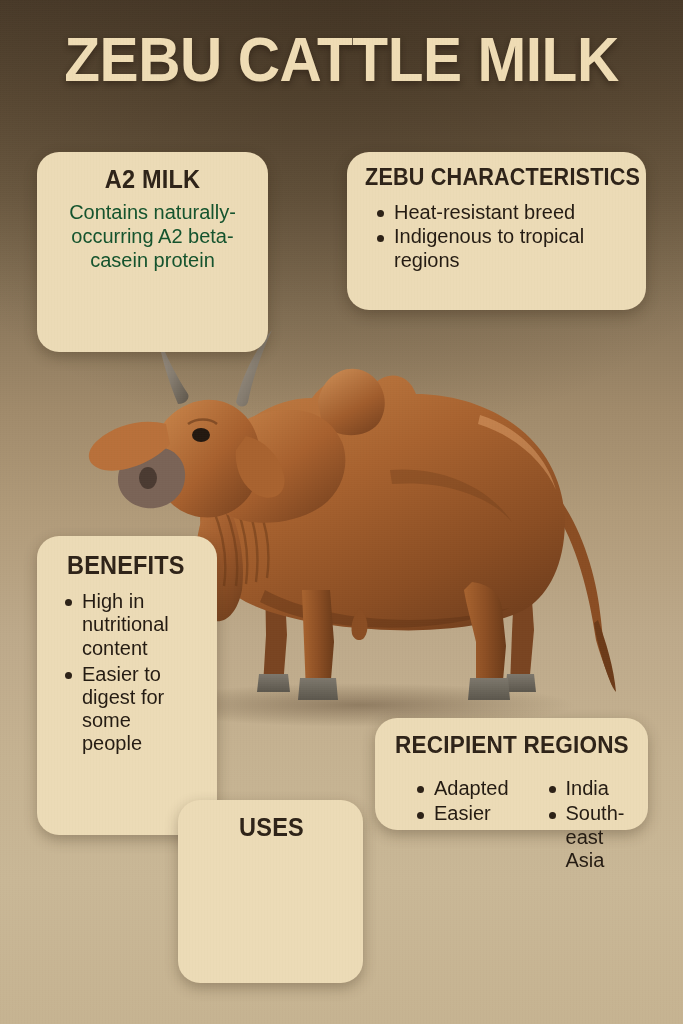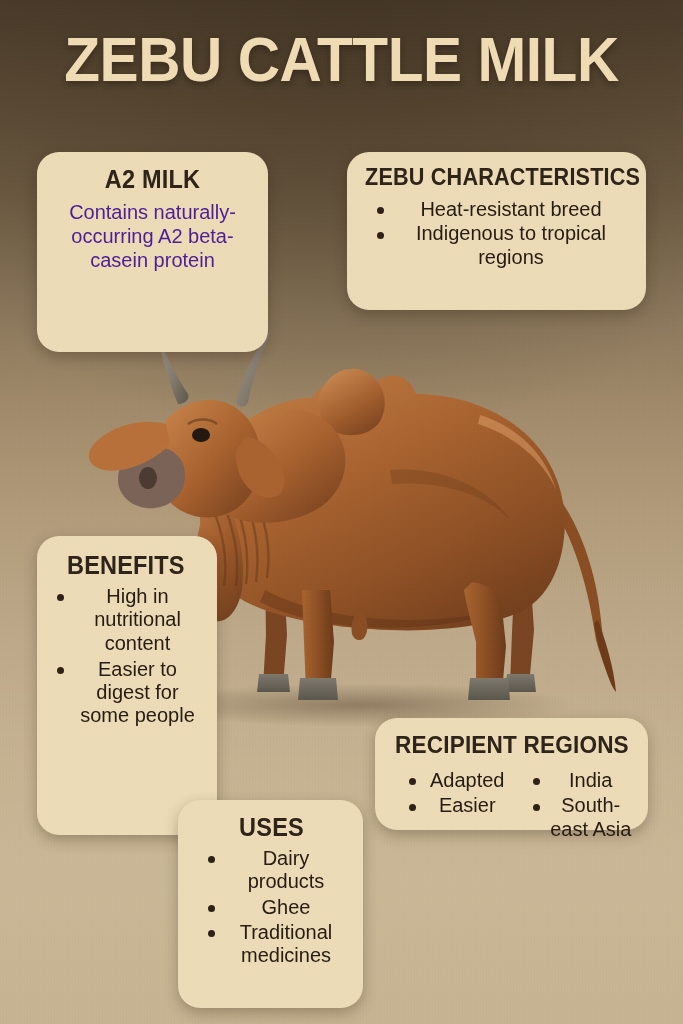--- a/index.html
+++ b/index.html
@@ -61,51 +61,51 @@
     font-weight:bold;
     font-size:25px;
     line-height:1.05;
     letter-spacing:.2px;
     color:#2e2318;
     transform:scaleX(.94);
     transform-origin:center;
     white-space:nowrap;
   }
   .card-title.left{transform-origin:left center;}
-  ul.bul{list-style:none;margin:4px;padding:0;text-align:center;}
+  ul.bul{list-style:none;margin:12px;padding:0;}
   ul.bul li{
     position:relative;
     padding-left:19px;
     font-size:20px;
     line-height:1.16;
     color:#241b12;
     margin-bottom:1px;
   }
   ul.bul li::before{
     content:"";position:absolute;left:2px;top:.46em;
     width:7px;height:7px;border-radius:50%;background:#2c2116;
   }
 
   
   #card-a2{left:37px;top:152px;width:231px;height:200px;padding:14px 16px 0;text-align:center;}
   #card-a2 .card-title{margin-bottom:8px;}
-  #card-a2 .body{font-size:20px;line-height:1.2;color:#4c1d95;}
+  #card-a2 .body{font-size:20px;line-height:1.2;color:#14532d;}
 
   
   #card-zebu{left:347px;top:152px;width:299px;height:158px;padding:13px 14px 0 14px;}
   #card-zebu .card-title{margin:0 0 9px 4px;font-size:23px;}
   #card-zebu ul.bul{margin-left:14px;}
 
   
   #card-benefits{left:37px;top:536px;width:180px;height:299px;padding:16px 12px 12px 14px;}
   #card-benefits .card-title{margin:0 0 7px 16px;}
   #card-benefits ul.bul li{margin-bottom:3px;}
 
   
-  #card-uses{left:178px;top:800px;width:185px;height:208px;padding:14px 12px 0 14px;}
+  #card-uses{left:178px;top:800px;width:185px;height:183px;padding:14px 12px 0 14px;}
   #card-uses .card-title{display:block;text-align:center;margin-bottom:7px;}
   #card-uses ul.bul{margin-left:14px;}
   #card-uses ul.bul li{margin-bottom:2px;}
 
   
   #card-regions{left:375px;top:718px;width:273px;height:112px;padding:14px 12px 0 16px;}
   #card-regions .card-title{margin:0 0 8px 4px;font-size:24px;}
   #card-regions .cols{display:flex;gap:14px;margin-left:12px;}
   #card-regions .cols > ul{flex:1;}
   #card-regions ul.bul li{margin-bottom:2px;}
@@ -238,25 +238,20 @@
   <div class="card" id="card-benefits">
     <div class="card-title left">BENEFITS</div>
     <ul class="bul">
       <li>High in nutritional content</li>
       <li>Easier to digest for some people</li>
     </ul>
   </div>
 
   <div class="card" id="card-uses">
     <div class="card-title">USES</div>
-    <ul class="bul">
-      <li>Dairy products</li>
-      <li>Ghee</li>
-      <li>Traditional medicines</li>
-    </ul>
   </div>
 
   <div class="card" id="card-regions">
     <div class="card-title left">RECIPIENT REGIONS</div>
     <div class="cols">
       <ul class="bul">
         <li>Adapted</li>
         <li>Easier</li>
       </ul>
       <ul class="bul">

